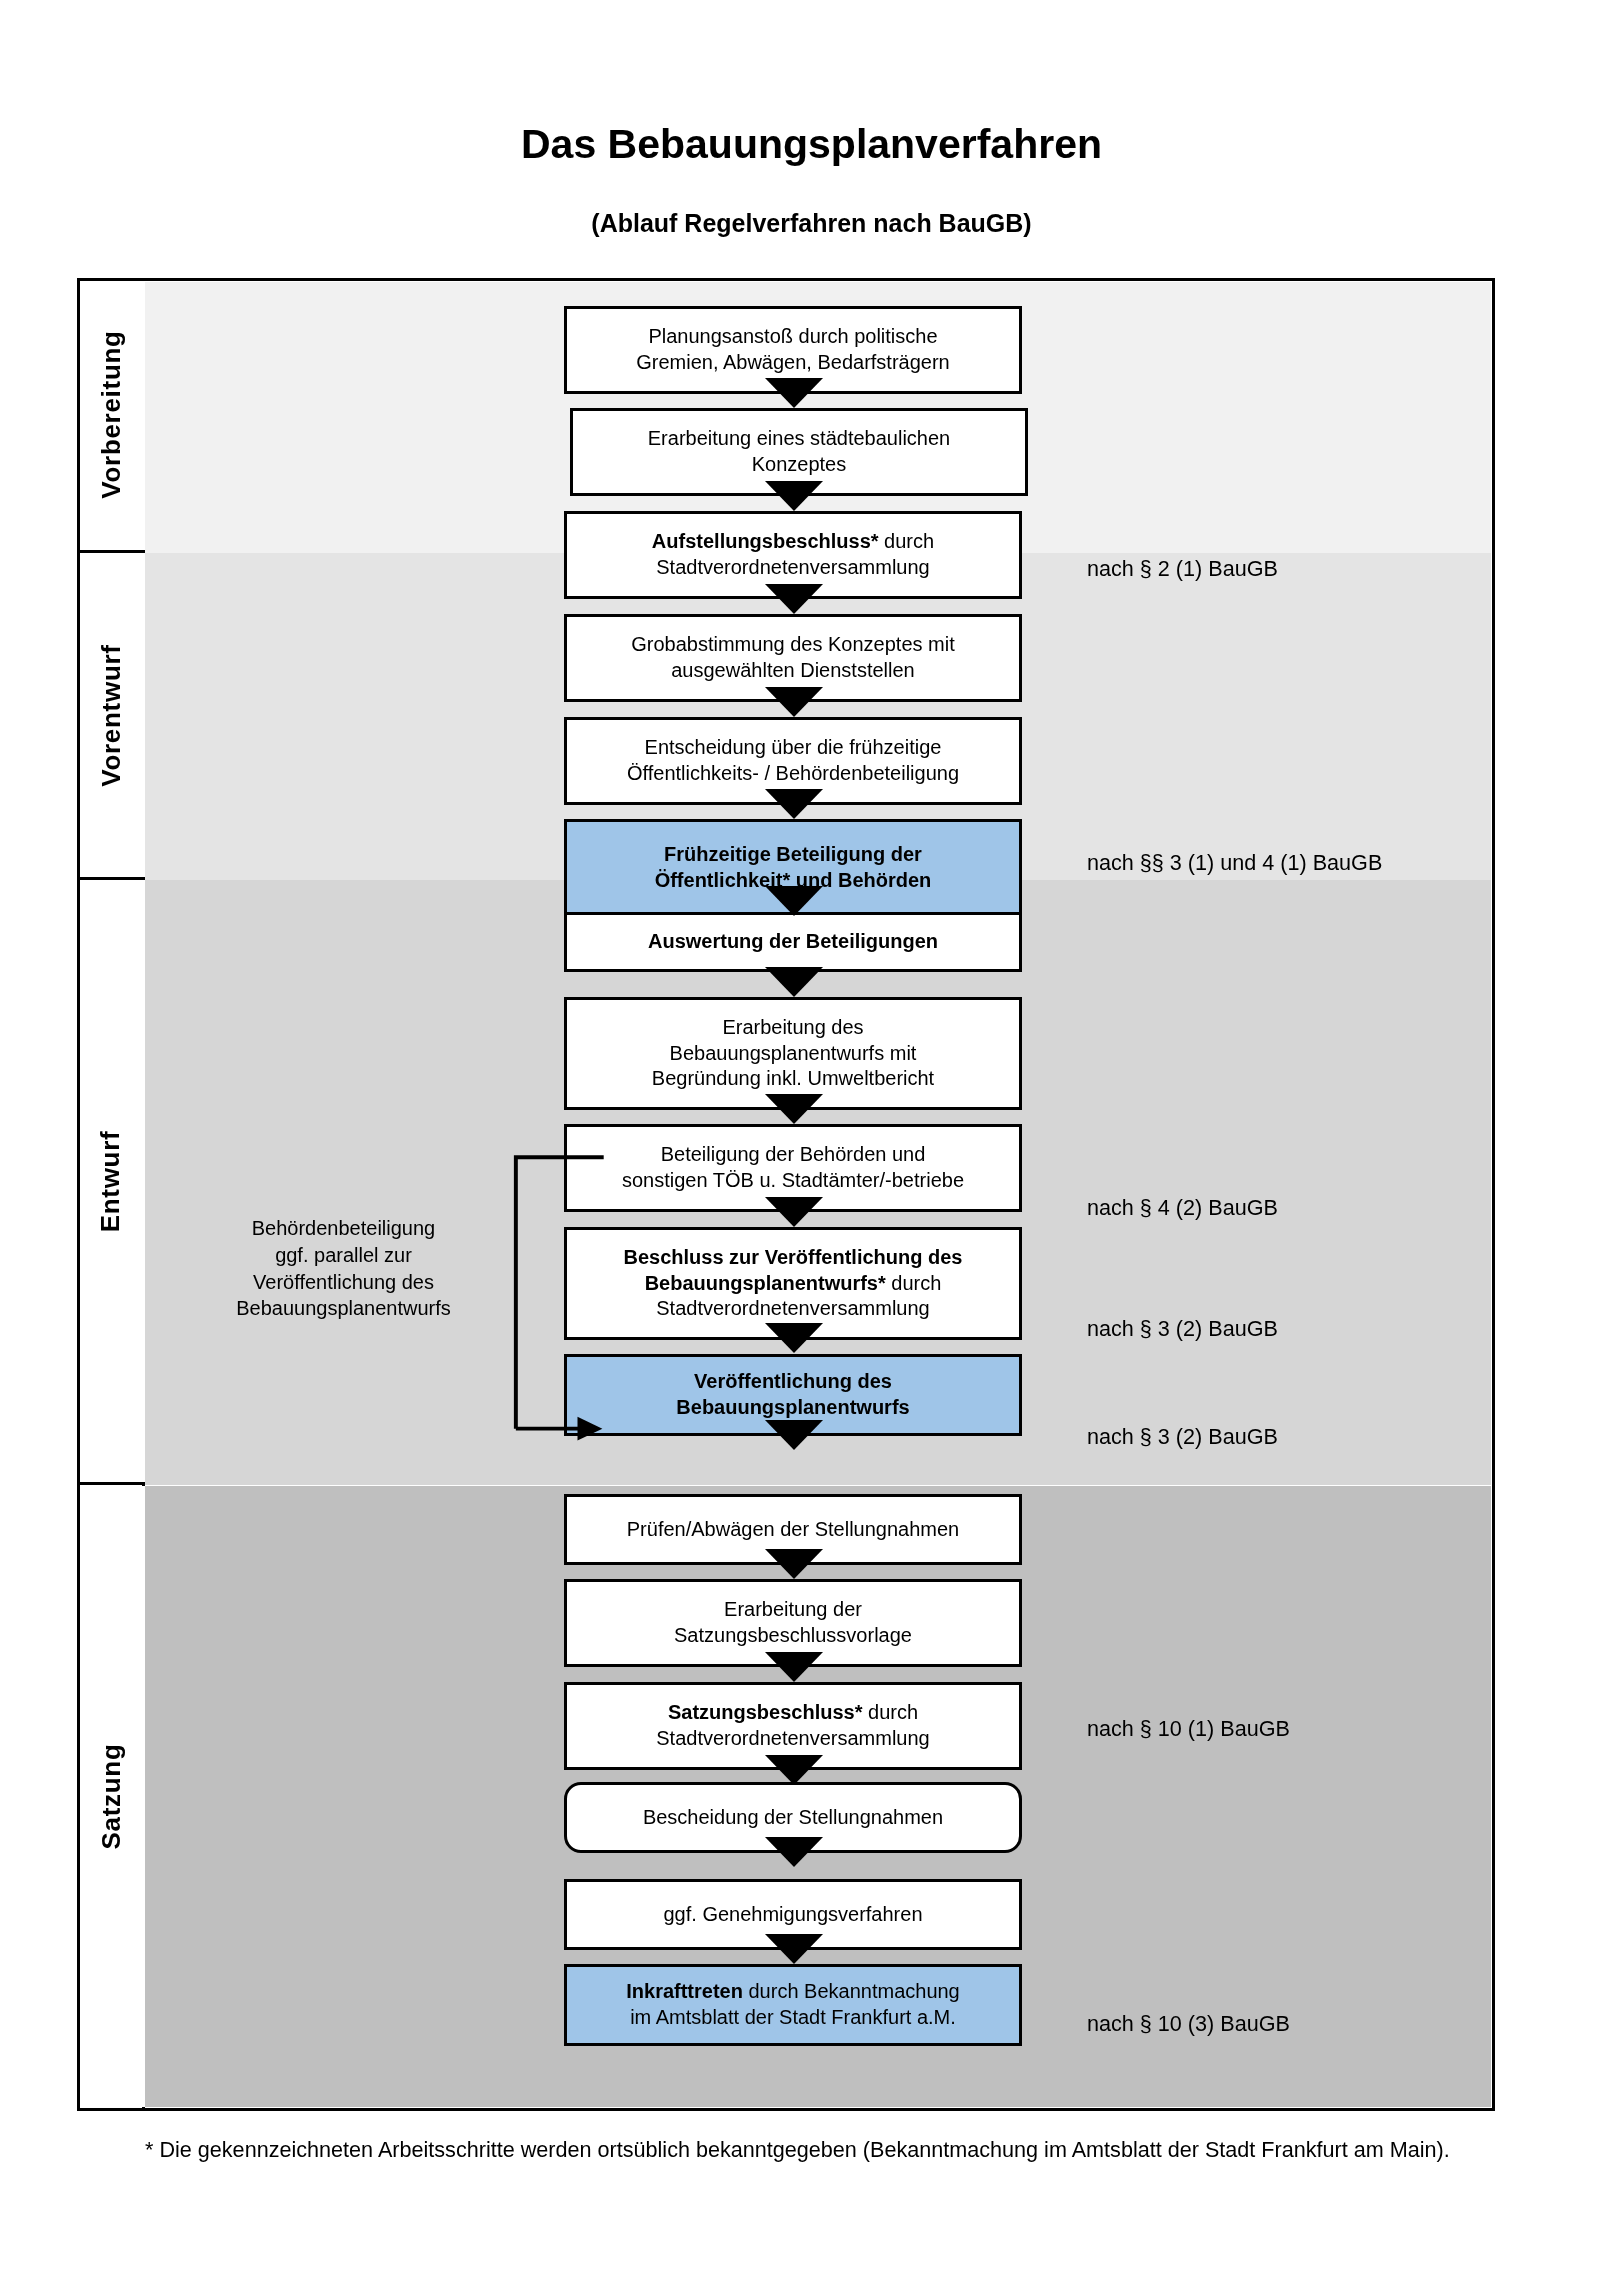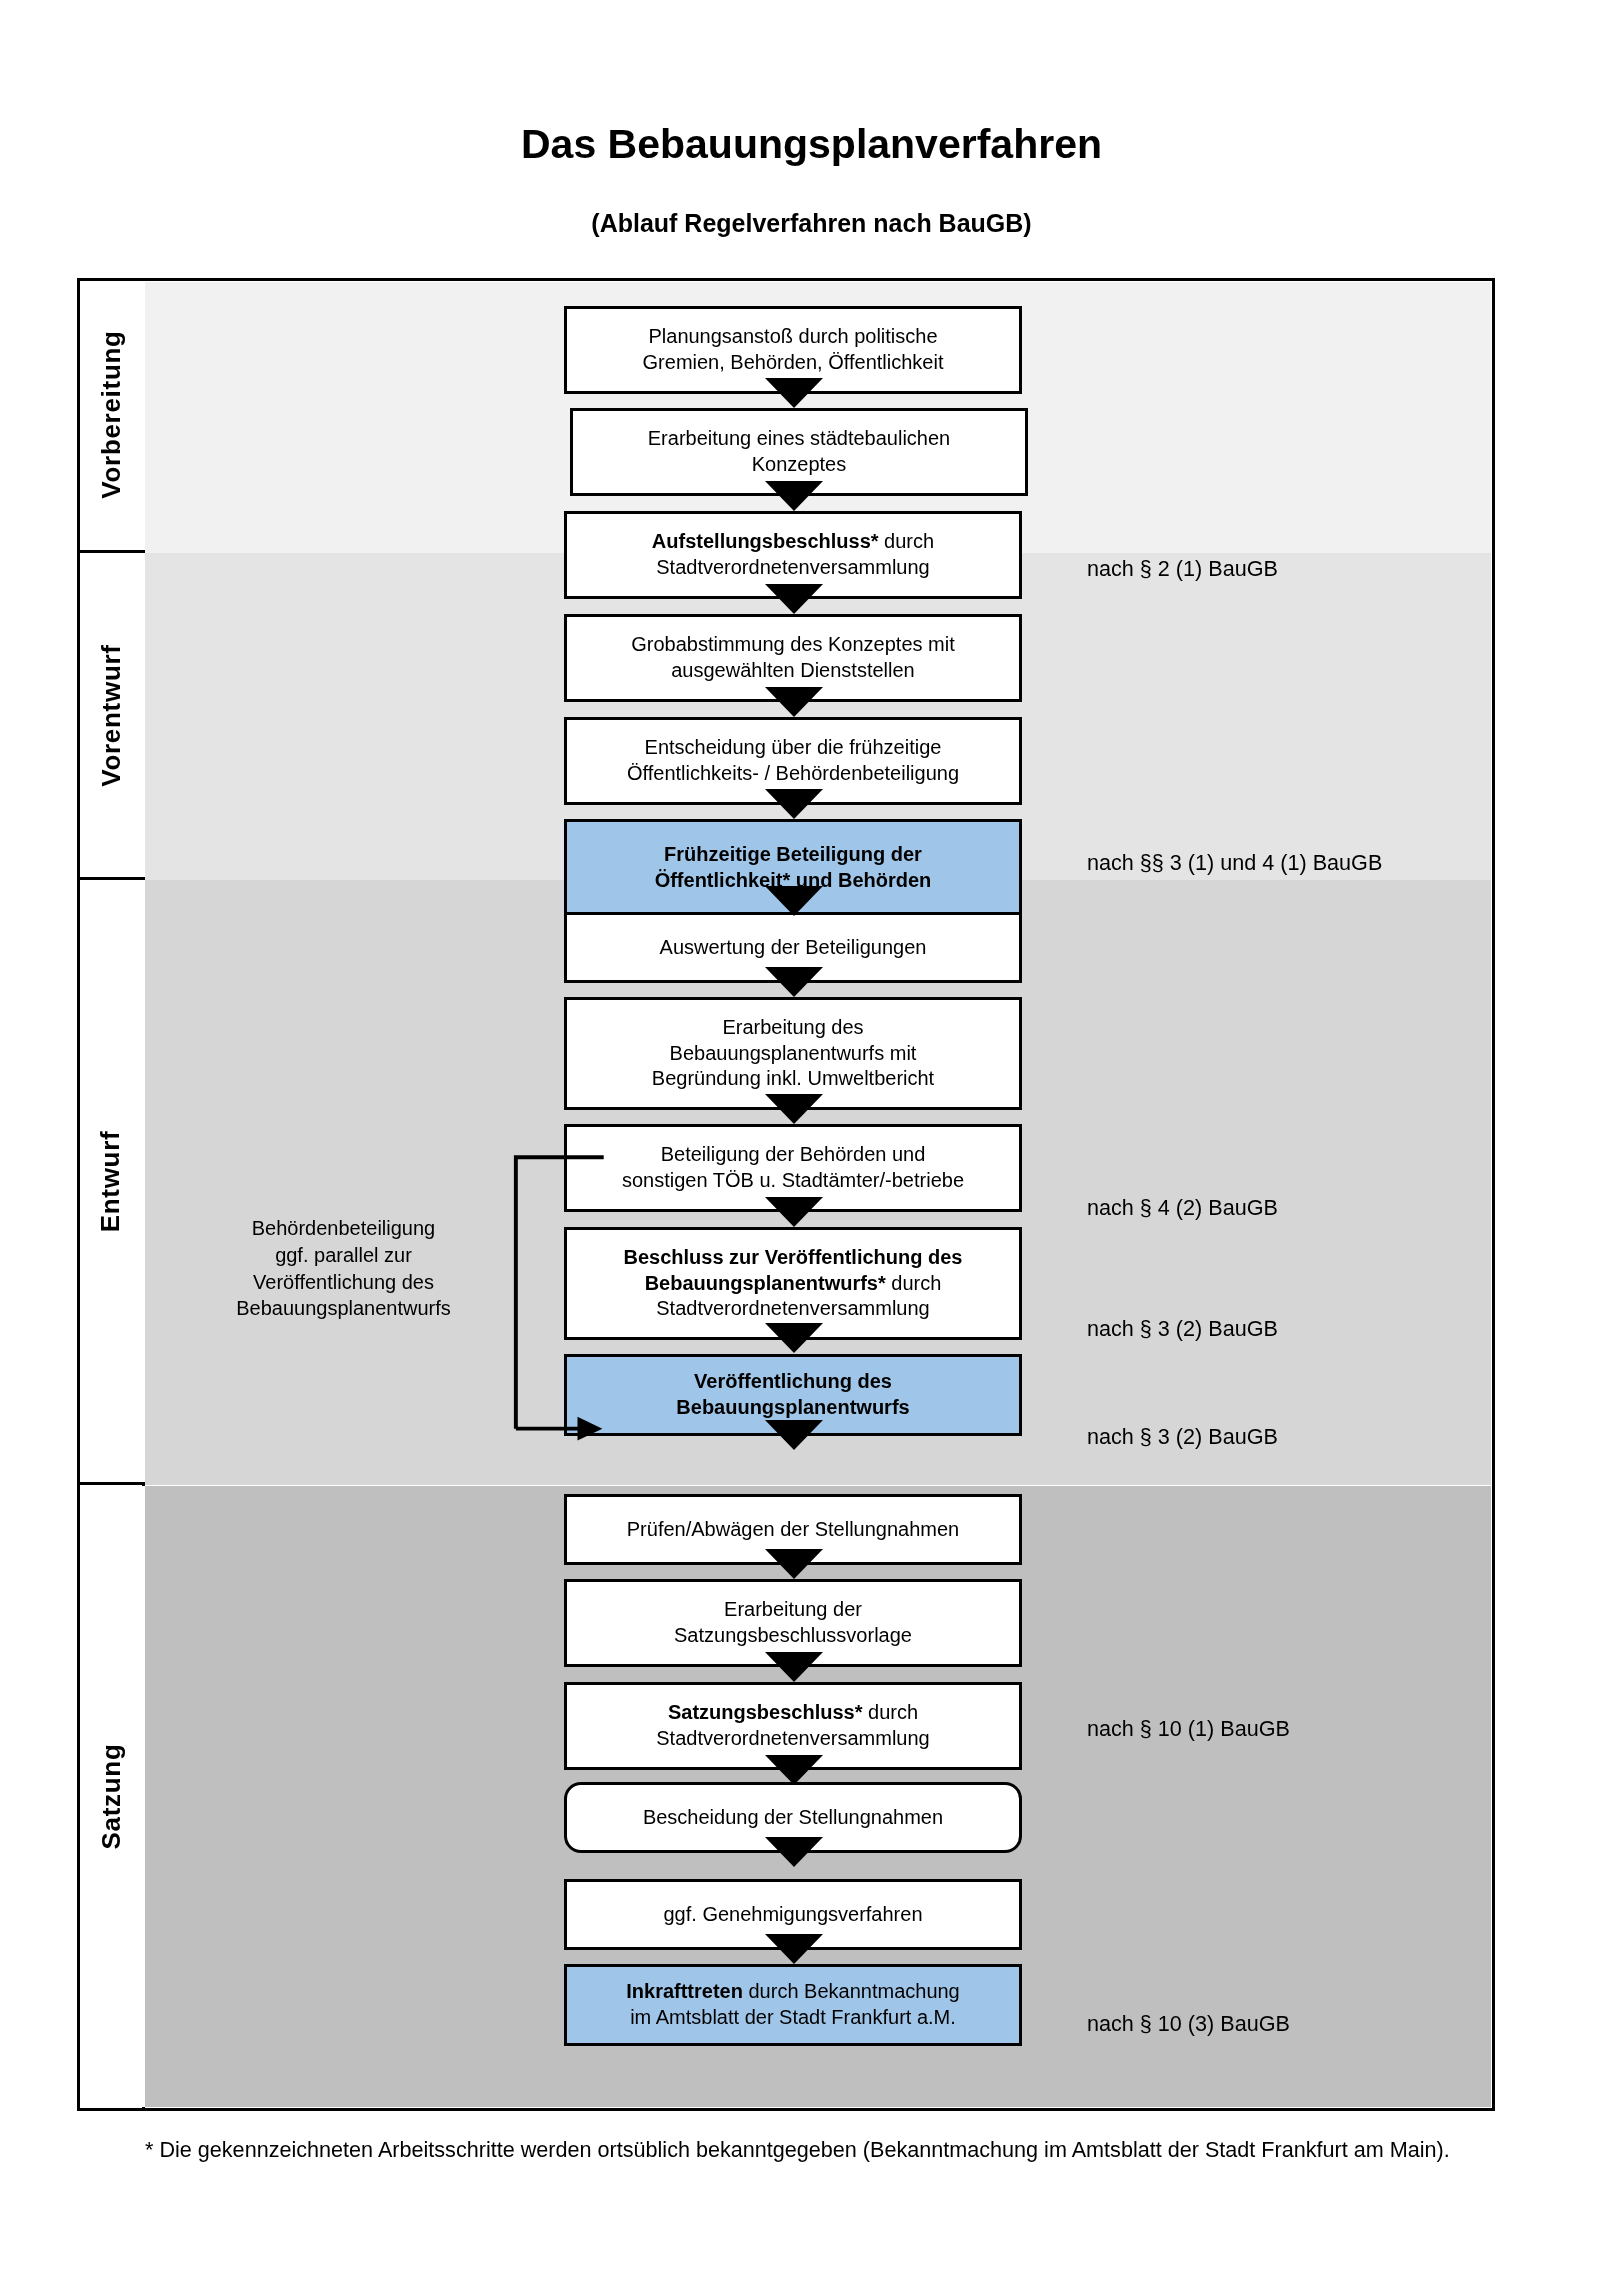--- a/index.html
+++ b/index.html
@@ -154,21 +154,21 @@
 
   <svg class="bracket" style="left:504px;top:1152px;" width="105" height="295" viewBox="0 0 160 450">
     <polyline points="152,8 18,8 18,422" fill="none" stroke="#000" stroke-width="6"></polyline>
     <line x1="18" y1="422" x2="116" y2="422" stroke="#000" stroke-width="6"></line>
     <polygon points="150,422 112,404 112,440" fill="#000"></polygon>
   </svg>
 
   <div class="node" style="left:564px;top:306px;height:88px;">
     <div>
       <span>Planungsanstoß durch politische</span><br>
-      <span>Gremien, Behörden, Öffentlichkeit</span>
+      <span>Gremien, Abwägen, Bedarfsträgern</span>
     </div>
   </div>
   <div class="arrow" style="left:765px;top:378px;"></div>
 
   <div class="node" style="left:564px;top:408px;height:88px;margin-left:6px;">
     <div>
       <span>Erarbeitung eines städtebaulichen</span><br>
       <span>Konzeptes</span>
     </div>
   </div>
@@ -199,21 +199,21 @@
   <div class="arrow" style="left:765px;top:789px;"></div>
 
   <div class="node blue" style="left:564px;top:819px;height:98px;">
     <div>
       <b>Frühzeitige Beteiligung der</b><br>
       <b>Öffentlichkeit* und Behörden</b>
     </div>
   </div>
   <div class="arrow" style="left:765px;top:886px;"></div>
 
-  <div class="node" style="left:564px;top:912px;height:71px;">
+  <div class="node" style="left:564px;top:912px;height:60px;font-weight:bold;">
     <div>
       <span>Auswertung der Beteiligungen</span>
     </div>
   </div>
   <div class="arrow" style="left:765px;top:967px;"></div>
 
   <div class="node" style="left:564px;top:997px;height:113px;">
     <div>
       <span>Erarbeitung des</span><br>
       <span>Bebauungsplanentwurfs mit</span><br>

